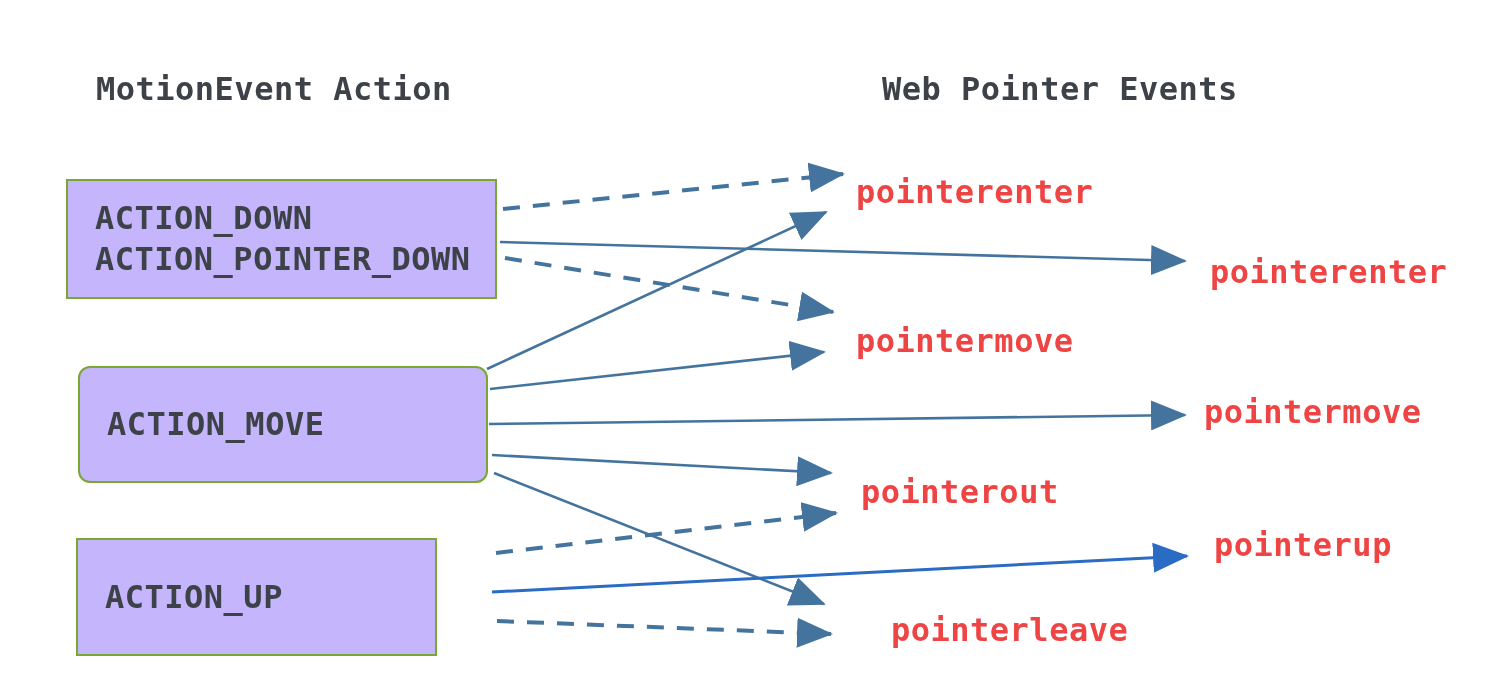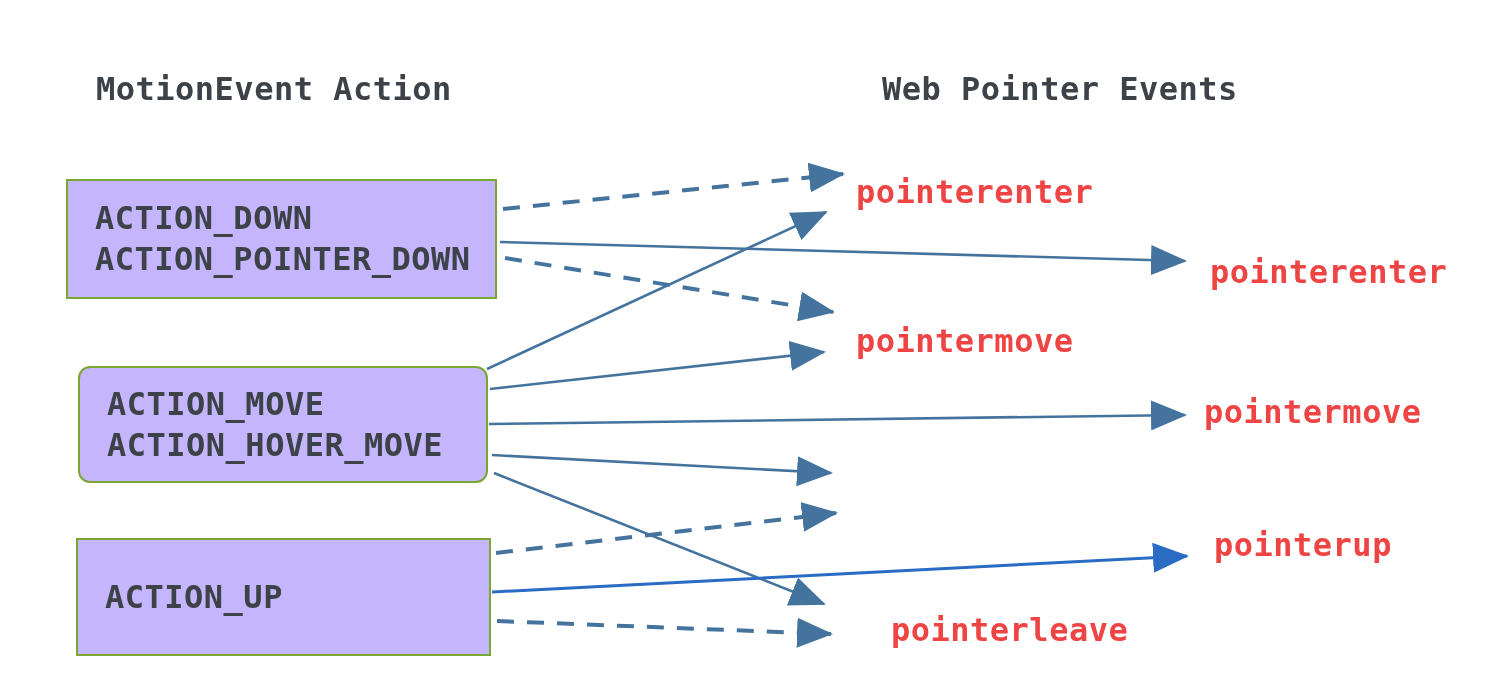--- a/index.html
+++ b/index.html
@@ -22,21 +22,21 @@
   .action-box{
     position:absolute;
     border:2.5px solid #7aa733;
     background:#c4b5fd;
     box-sizing:border-box;
     display:flex;flex-direction:column;justify-content:center;
     padding-left:27px;
   }
   .box-down{left:66px;top:179px;width:431px;height:120px;}
   .box-move{left:78px;top:366px;width:410px;height:117px;border-radius:12px;}
-  .box-up{left:76px;top:538px;width:415px;height:118px;}
+  .box-up{left:76px;top:538px;width:361px;height:118px;}
   .action-line{
     font-size:32px;font-weight:bold;color:#3c4247;
     line-height:41px;white-space:nowrap;letter-spacing:.5px;
   }
   .event-label{
     position:absolute;transform:translateY(-50%);
     font-size:32px;font-weight:bold;color:#ef4444;
     white-space:nowrap;letter-spacing:.5px;
   }
   .ev-enter{left:856px;top:192px;}
@@ -77,27 +77,27 @@
   <div class="col-header hdr-left">MotionEvent Action</div>
   <div class="col-header hdr-right">Web Pointer Events</div>
 
   <div class="action-box box-down">
     <div class="action-line">ACTION_DOWN</div>
     <div class="action-line">ACTION_POINTER_DOWN</div>
   </div>
 
   <div class="action-box box-move">
     <div class="action-line">ACTION_MOVE</div>
-    <div class="action-line">ACTION_HOVER_MOVE</div>
   </div>
 
   <div class="action-box box-up">
     <div class="action-line">ACTION_UP</div>
   </div>
 
   <div class="event-label ev-enter">pointerenter</div>
   <div class="event-label ev-down">pointerenter</div>
   <div class="event-label ev-over">pointermove</div>
   <div class="event-label ev-move">pointermove</div>
+  <div class="event-label ev-out">pointerout</div>
   <div class="event-label ev-up">pointerup</div>
   <div class="event-label ev-leave">pointerleave</div>
 
 </div>
 
 </body></html>

